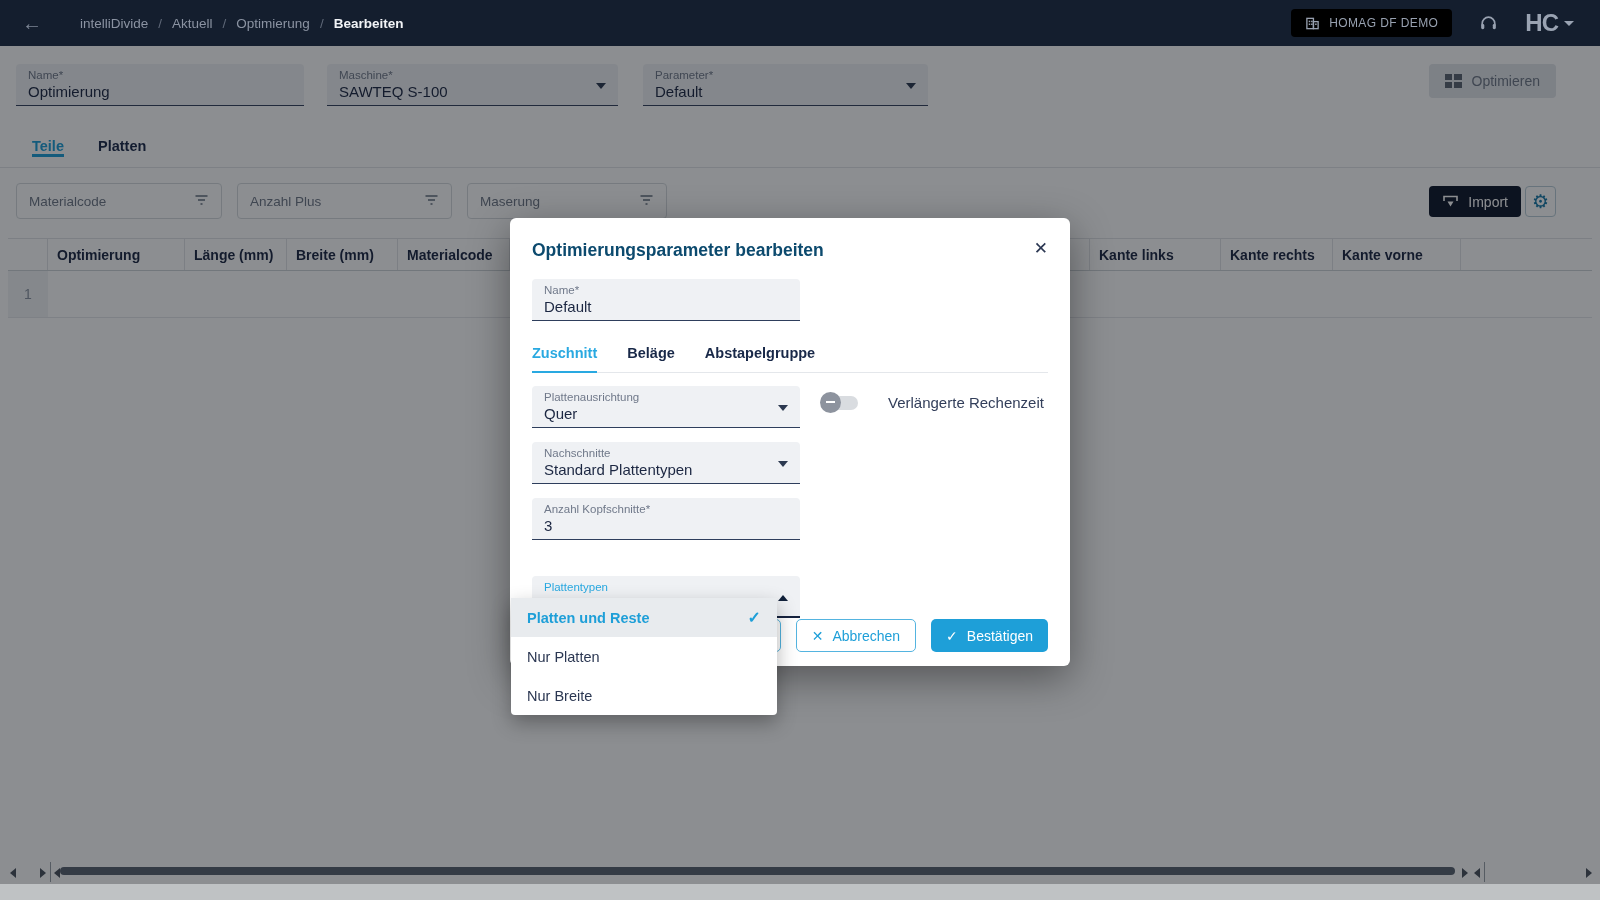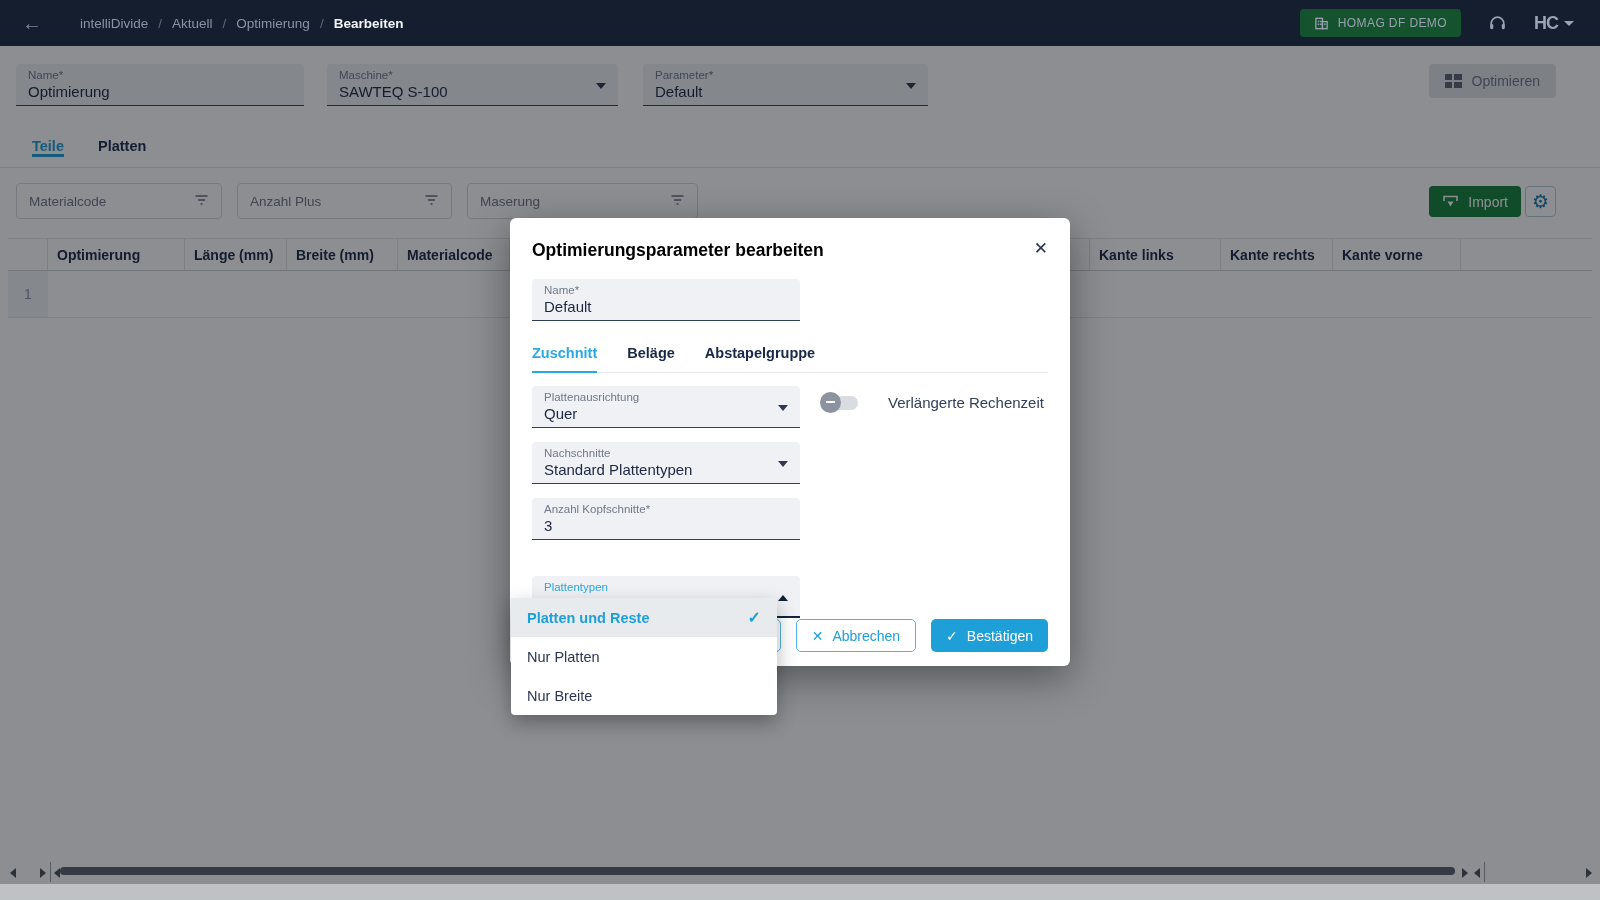--- a/index.html
+++ b/index.html
@@ -8,25 +8,25 @@
 
   
   .topbar { position:absolute; left:0; top:0; width:1600px; height:46px;
     background:#141e2e; display:flex; align-items:center; z-index:10; }
   .back { color:#7e8796; font-size:20px; margin-left:22px; cursor:pointer; }
   .crumbs { display:flex; align-items:center; gap:10px; margin-left:38px; font-size:13.5px; }
   .crumb { color:#8b93a2; }
   .crumb-sep { color:#5f6878; }
   .crumb.current { color:#f2f4f7; font-weight:bold; }
   .topbar-right { margin-left:auto; display:flex; align-items:center; gap:26px; margin-right:26px; }
-  .tenant-btn { background:#14532d; border-radius:4px; height:28px; padding:0 14px;
+  .tenant-btn { background:#000000; border-radius:4px; height:28px; padding:0 14px;
     display:flex; align-items:center; gap:9px; color:#98a1b0; font-size:12px; letter-spacing:.4px; cursor:pointer; }
   .hicon { color:#98a1b0; display:flex; align-items:center; }
   .logo { display:flex; align-items:center; gap:6px; color:#9aa3b2; font-weight:bold;
-    font-size:18px; letter-spacing:-1px; cursor:pointer; }
+    font-size:24px; letter-spacing:-1px; cursor:pointer; }
   .caret-dn-sm { width:0; height:0; border-left:5px solid transparent; border-right:5px solid transparent;
     border-top:5px solid #9aa3b2; }
 
   
   .page { position:absolute; left:0; top:46px; width:1600px; height:854px; background:#ffffff; }
 
   .mfield { position:absolute; height:42px; background:#f0f2f5; border-bottom:1.5px solid #35435f;
     border-radius:4px 4px 0 0; padding:5px 12px 0 12px; cursor:text; }
   .mfield .lbl { font-size:11.5px; color:#70798a; line-height:13px; }
   .mfield .val { font-size:15px; color:#1c2742; line-height:19px; white-space:nowrap; }
@@ -44,23 +44,23 @@
   .page-tabs { position:absolute; left:32px; top:92px; display:flex; gap:34px; }
   .ptab { font-size:14.5px; font-weight:bold; cursor:pointer; color:#1b2949; }
   .ptab.active { color:#1e9fd8; border-bottom:3px solid #1e9fd8; }
   .tabs-divider { position:absolute; left:0; top:121px; width:1600px; height:1px; background:#e2e5e9; }
 
   .filterbox { position:absolute; top:137px; height:36px; border:1px solid #d6dade; border-radius:4px;
     display:flex; align-items:center; justify-content:space-between; padding:0 12px;
     font-size:13.5px; color:#6f7887; cursor:text; }
   .fb-1 { left:16px; width:206px; }
   .fb-2 { left:237px; width:215px; }
-  .fb-3 { left:467px; width:231px; }
-
-  .btn-import { position:absolute; right:79px; top:140px; height:31px; background:#15803d; border:none;
+  .fb-3 { left:467px; width:200px; }
+
+  .btn-import { position:absolute; right:79px; top:140px; height:31px; background:#0f172a; border:none;
     border-radius:4px; display:flex; align-items:center; gap:9px; padding:0 13px; color:#fff;
     font-size:14px; font-family:inherit; cursor:pointer; }
   .btn-gear { position:absolute; right:44px; top:140px; width:31px; height:31px; border:1px solid #b9cdd8;
     border-radius:4px; background:#fff; color:#1779a8; font-size:19px; line-height:29px; text-align:center; cursor:pointer; padding:0;}
 
   
   .gridhead { position:absolute; left:8px; top:192px; width:1584px; height:33px; display:flex;
     border-top:1px solid #e0e3e7; border-bottom:1px solid #cfd3d8; }
   .gh { display:flex; align-items:center; padding-left:9px; font-size:14px; font-weight:bold;
     color:#1c2742; border-right:1px solid #e0e3e7; overflow:hidden; white-space:nowrap; }
@@ -81,21 +81,21 @@
 
   .bottom-strip { position:absolute; left:0; top:884px; width:1600px; height:16px; background:#bfc2c4; z-index:60; }
 
   
   .overlay { position:absolute; left:0; top:46px; width:1600px; height:838px;
     background:rgba(10,14,22,0.47); z-index:50; }
 
   
   .modal { position:absolute; left:510px; top:218px; width:560px; height:448px; background:#fff;
     border-radius:6px; box-shadow:0 12px 40px rgba(0,0,0,.4); z-index:100; padding:22px; }
-  .modal-title { font-size:17.5px; font-weight:bold; color:#000000; }
+  .modal-title { font-size:17.5px; font-weight:bold; color:#0c4a6e; }
   .modal-close { position:absolute; right:22px; top:20px; font-size:17px; color:#2b3752; cursor:pointer; }
 
   .dfield { position:relative; width:268px; height:42px; background:#eff1f4; border-bottom:1.5px solid #2e3e5c;
     border-radius:4px 4px 0 0; padding:5px 12px 0 12px; cursor:pointer; }
   .dfield .lbl { font-size:11.5px; color:#70798a; line-height:13px; }
   .dfield .val { font-size:15px; color:#1c2742; line-height:19px; white-space:nowrap; }
   .dfield .fcaret { position:absolute; right:12px; top:19px; width:0; height:0;
     border-left:5px solid transparent; border-right:5px solid transparent; border-top:6px solid #2c3950; }
   .dfield .fcaret.up { border-top:none; border-bottom:6px solid #10203a; }
   .dfield.open { border-bottom:2px solid #16233f; }

